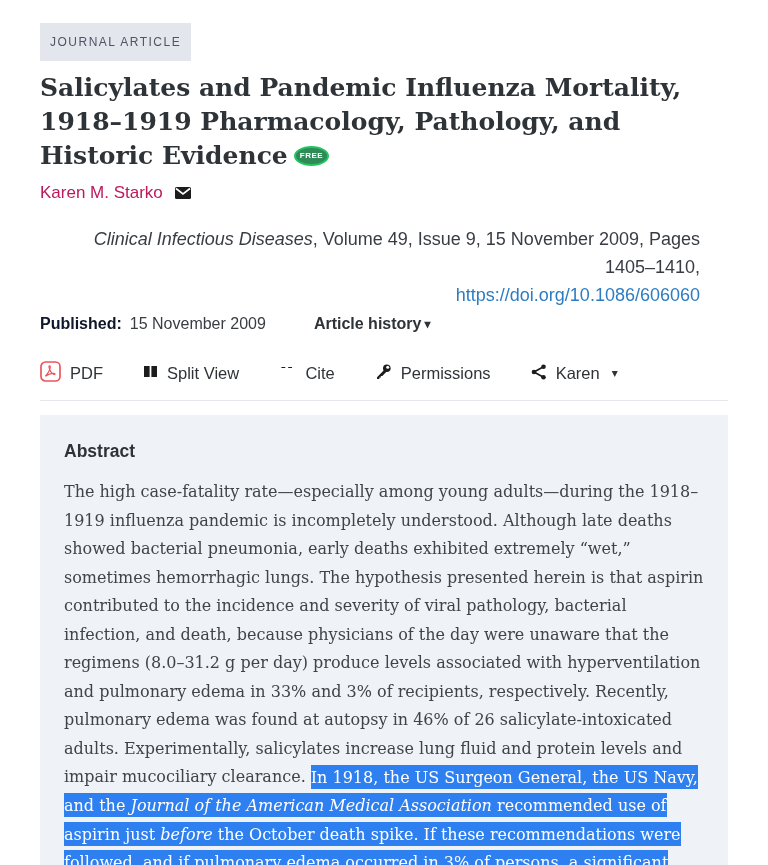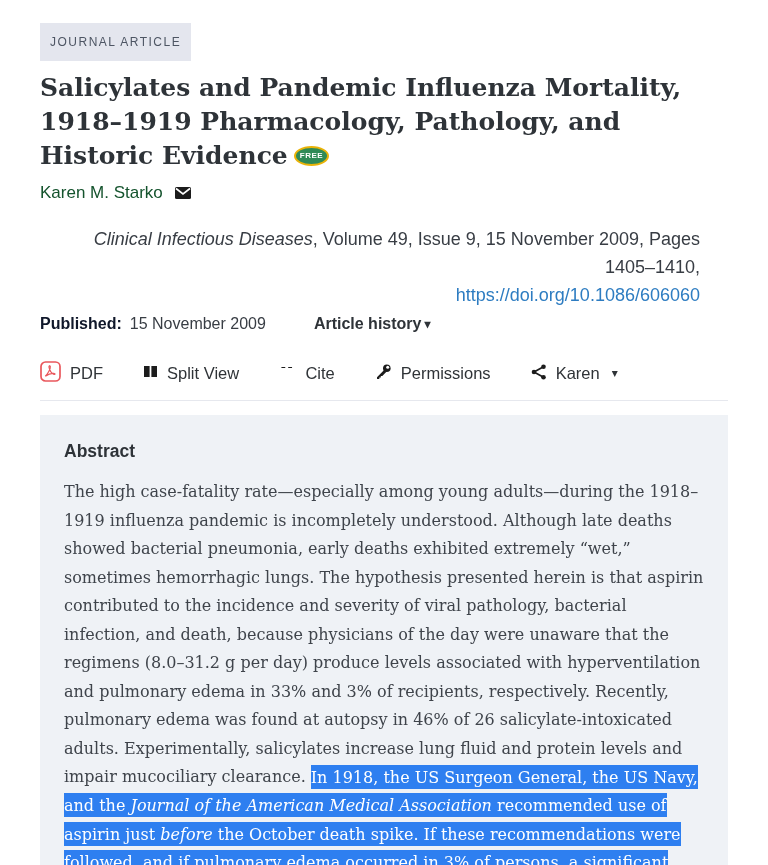--- a/index.html
+++ b/index.html
@@ -24,35 +24,35 @@
     font-size: 25px;
     line-height: 34px;
     color: #2e3338;
     max-width: 700px;
     margin-bottom: 10px;
   }
   .free-badge {
     display: inline-block;
     vertical-align: middle;
     background: #2f8a57;
-    border: 2px solid #eab308;
+    border: 2px solid #22c55e;
     color: #ffffff;
     font-family: "Liberation Sans", sans-serif;
     font-weight: 700;
     font-size: 8px;
     letter-spacing: 0.5px;
     border-radius: 50%;
     padding: 4px 4px;
     line-height: 1;
     margin-left: 6px;
     position: relative; top: -2px;
   }
 
   .author-row { margin-bottom: 22px; font-size: 17px; }
-  .author-link { color: #14532d; text-decoration: none; cursor: pointer; }
+  .author-link { color: #be185d; text-decoration: none; cursor: pointer; }
   .envelope { margin-left: 7px; position: relative; top: 1px; }
 
   .citation { font-size: 18px; line-height: 28px; color: #383d44; max-width: 660px; text-align: right; }
   .citation .journal { font-style: italic; }
   .doi-link { color: #2d7cc1; text-decoration: none; display: inline-block; cursor: pointer; }
   .pub-row { font-size: 16px; line-height: 28px; margin-top: 1px; }
   .pub-label { font-weight: 700; color: #0f172a; margin-right: 8px; }
   .article-history { font-weight: 700; color: #2e3338; margin-left: 48px; cursor: pointer; }
   .caret { font-size: 12px; position: relative; top: -1px; margin-left: 3px; }
 

